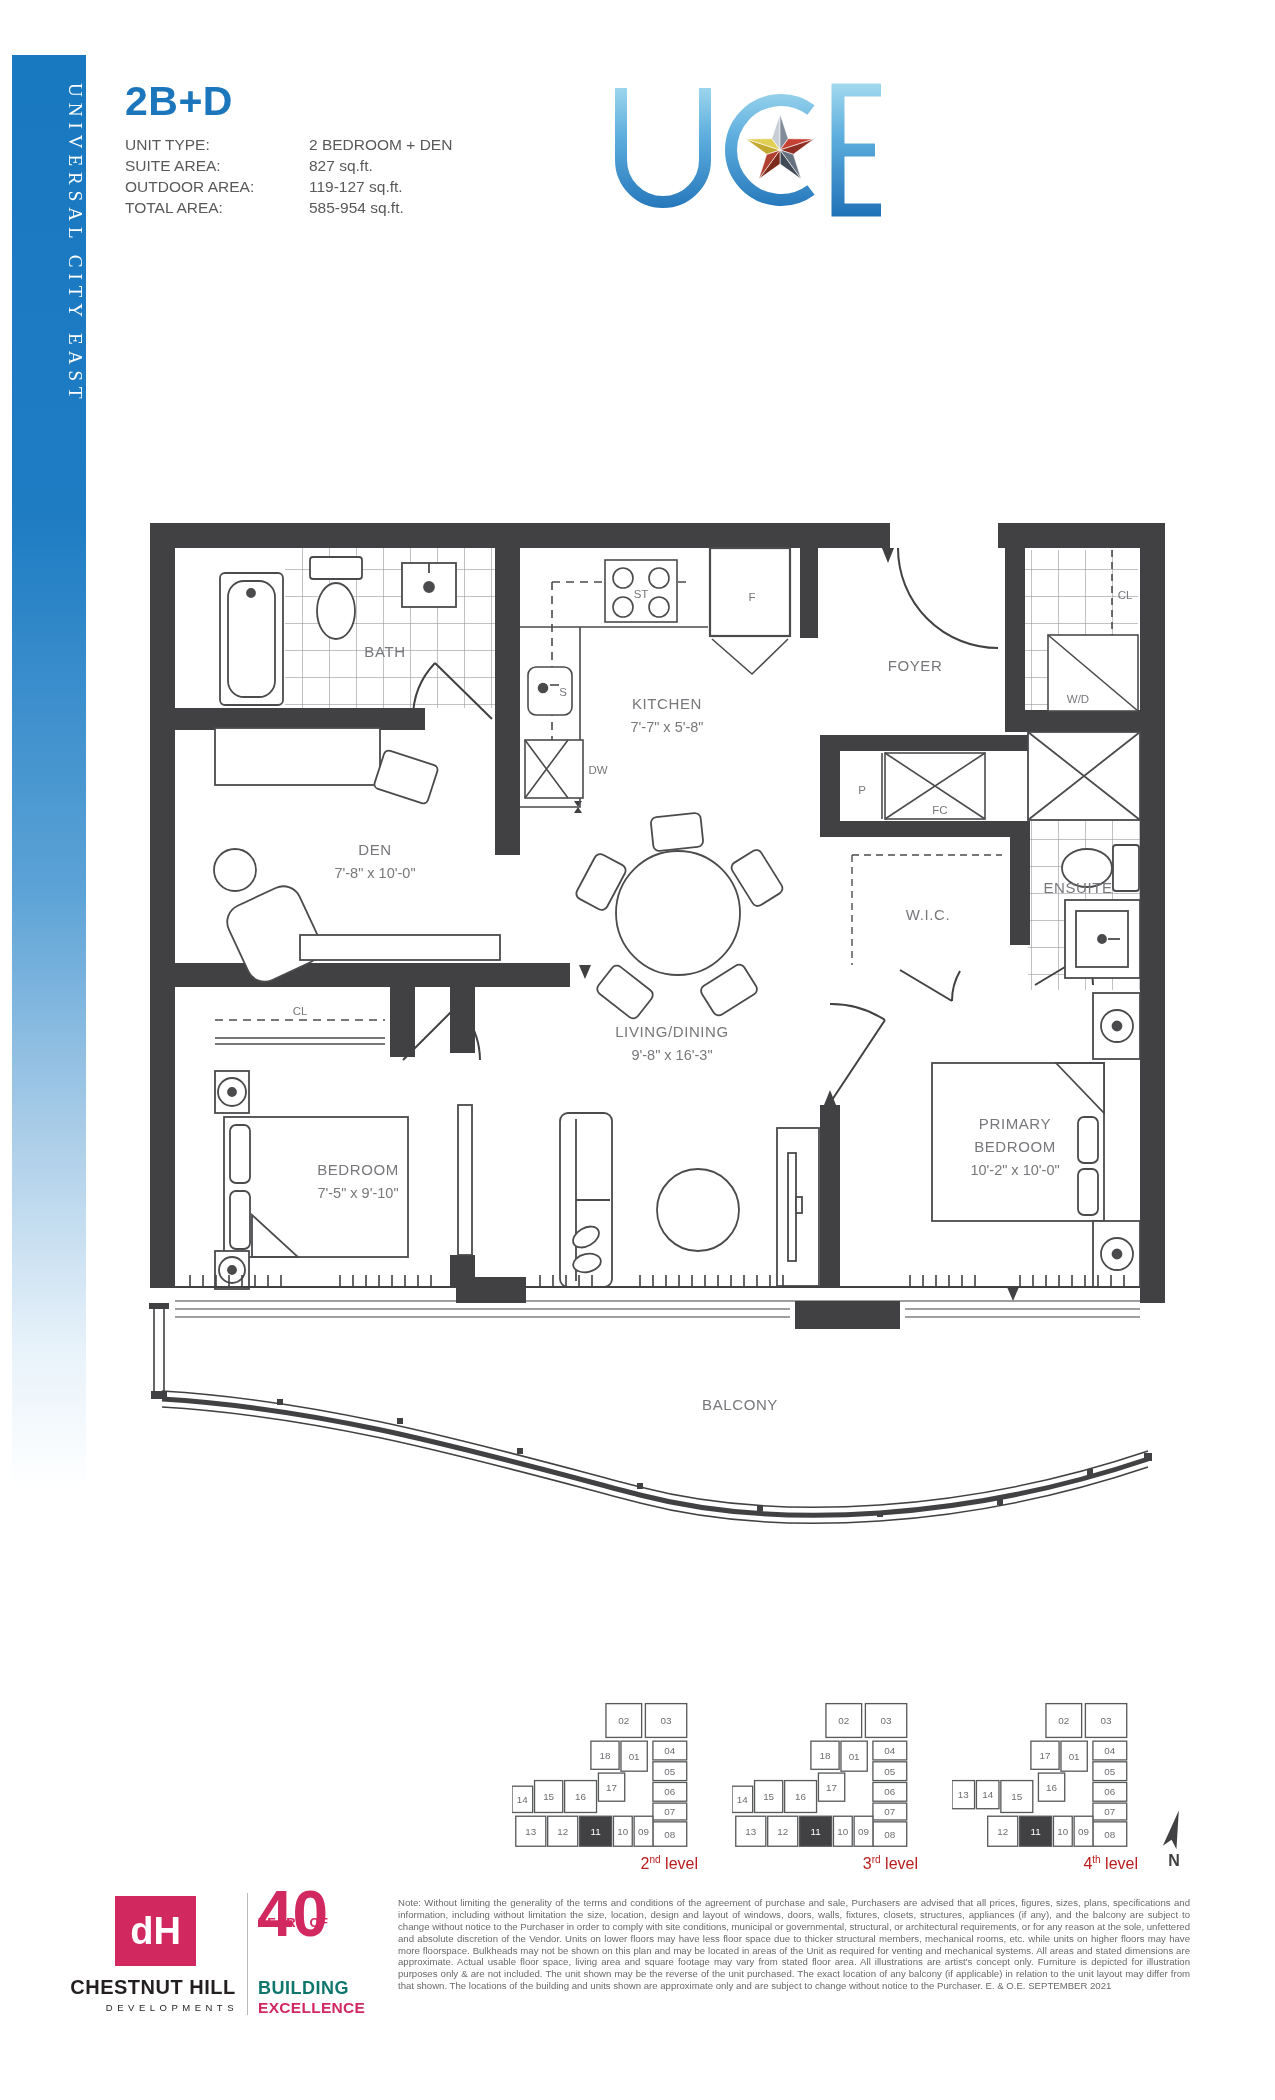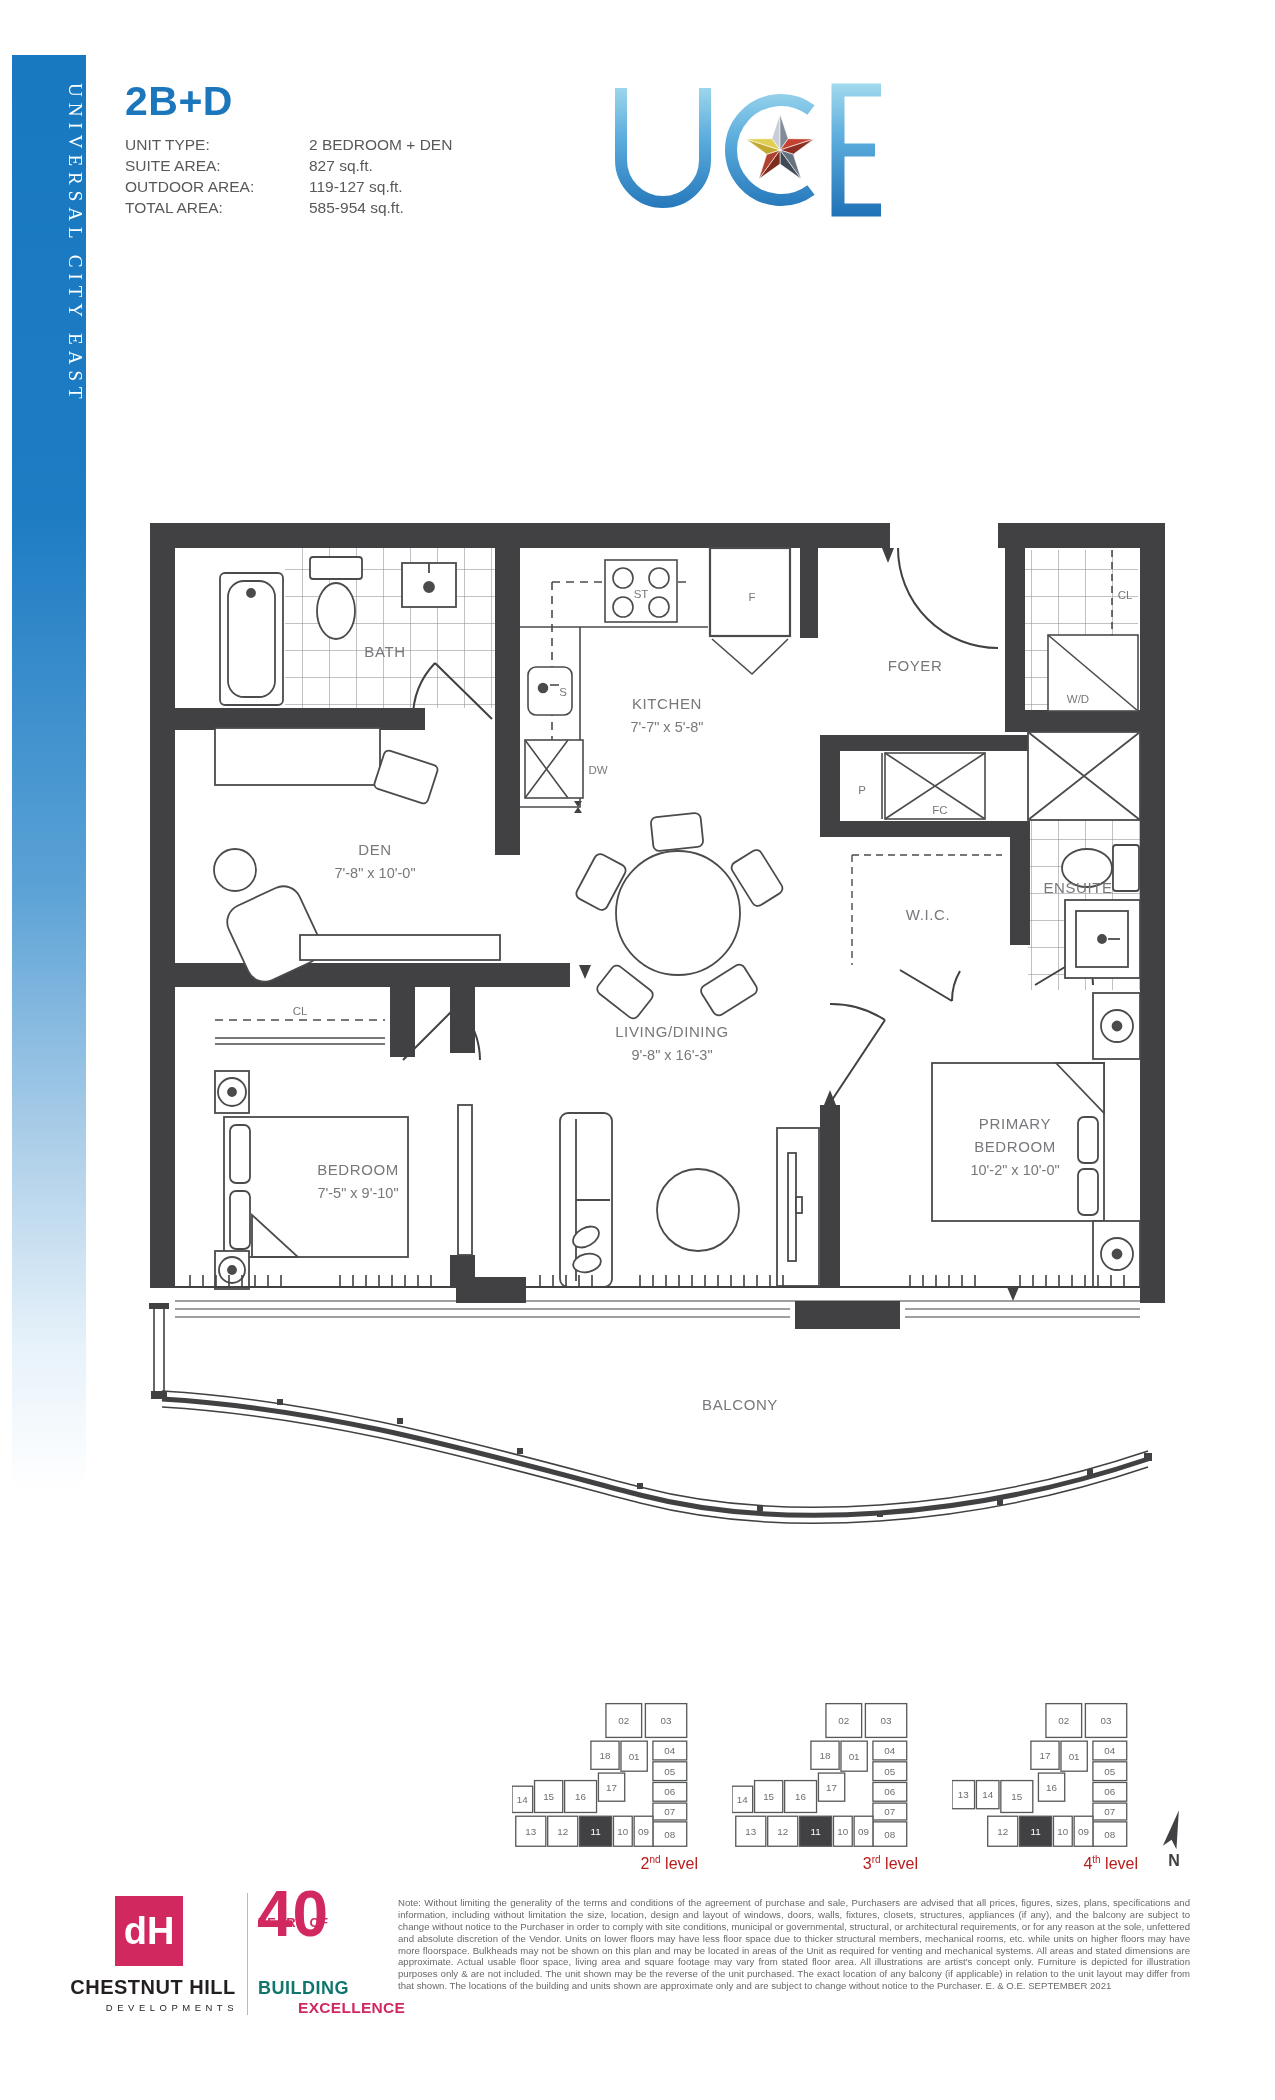--- a/index.html
+++ b/index.html
@@ -10,31 +10,31 @@
     background:linear-gradient(180deg,#1878c0 0%,#1e7cc3 32%,#5ba2d6 58%,#aecfe9 76%,#e7f2fa 90%,#ffffff 100%);}
   .side-text{position:absolute;left:0;top:28px;width:74px;display:flex;justify-content:center;
     writing-mode:vertical-rl;color:#fff;font-family:"Liberation Serif",serif;
     font-size:19px;letter-spacing:6px;white-space:nowrap;}
   
   .plan-code{position:absolute;left:125px;top:78px;font-size:41px;font-weight:bold;color:#1b76bc;letter-spacing:.5px;}
   .specs{position:absolute;left:125px;top:134px;font-size:15.5px;line-height:21px;color:#58595b;}
   .spec-row{display:flex;gap:32px;}
   .spec-label{width:152px;}
   
-  .ch-square{position:absolute;left:115px;top:1896px;width:68px;height:70px;background:#d22860;
+  .ch-square{position:absolute;left:115px;top:1896px;width:81px;height:70px;background:#d22860;
     display:flex;align-items:center;justify-content:center;color:#fff;font-weight:bold;font-size:38px;}
   .ch-name{position:absolute;left:68px;top:1976px;width:170px;text-align:center;font-weight:bold;
     font-size:20px;color:#231f20;letter-spacing:.5px;white-space:nowrap;}
   .ch-sub{position:absolute;left:68px;top:2002px;width:170px;text-align:right;font-size:9.5px;
     color:#231f20;letter-spacing:4.5px;}
   .divider-v{position:absolute;left:247px;top:1893px;width:1px;height:122px;background:#b9b9bb;}
   .badge-40{position:absolute;left:257px;top:1882px;font-size:64px;font-weight:bold;color:#d22860;line-height:1;}
   .badge-l1{position:absolute;left:258px;top:1915px;font-size:13px;font-weight:bold;color:#d22860;letter-spacing:.5px;}
   .badge-l2{position:absolute;left:258px;top:1978px;font-size:18px;font-weight:bold;color:#0f766e;letter-spacing:.5px;}
-  .badge-l3{position:absolute;left:258px;top:1999px;font-size:15.5px;font-weight:bold;color:#d22860;letter-spacing:.3px;margin-left:40px;}
+  .badge-l3{position:absolute;left:258px;top:1999px;font-size:15.5px;font-weight:bold;color:#d22860;letter-spacing:.3px;}
   .note{position:absolute;left:398px;top:1897px;width:792px;font-size:9.6px;line-height:1.24;
     color:#68696b;text-align:justify;}
   
   .keyplan{position:absolute;width:186px;text-align:right;}
   .kp-label{margin-top:0;font-size:16px;color:#b91c1c;}
   .kp-label sup{font-size:10px;}
   svg text{font-family:"Liberation Sans",sans-serif;}
   .room-label{fill:#77787b;font-size:15px;letter-spacing:.6px;}
   .room-dims{fill:#77787b;font-size:14.5px;}
   .small-label{fill:#77787b;font-size:11.5px;}

